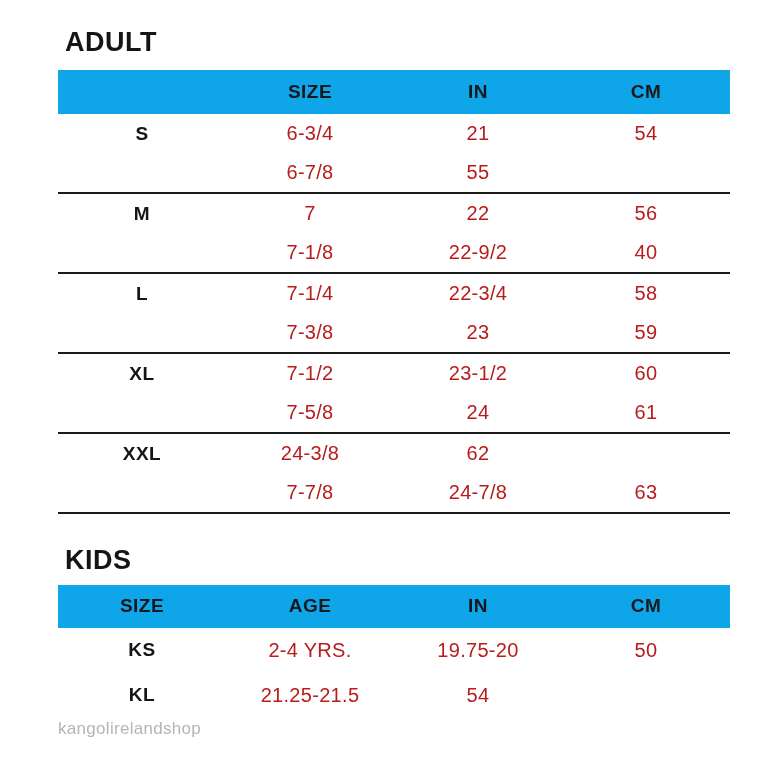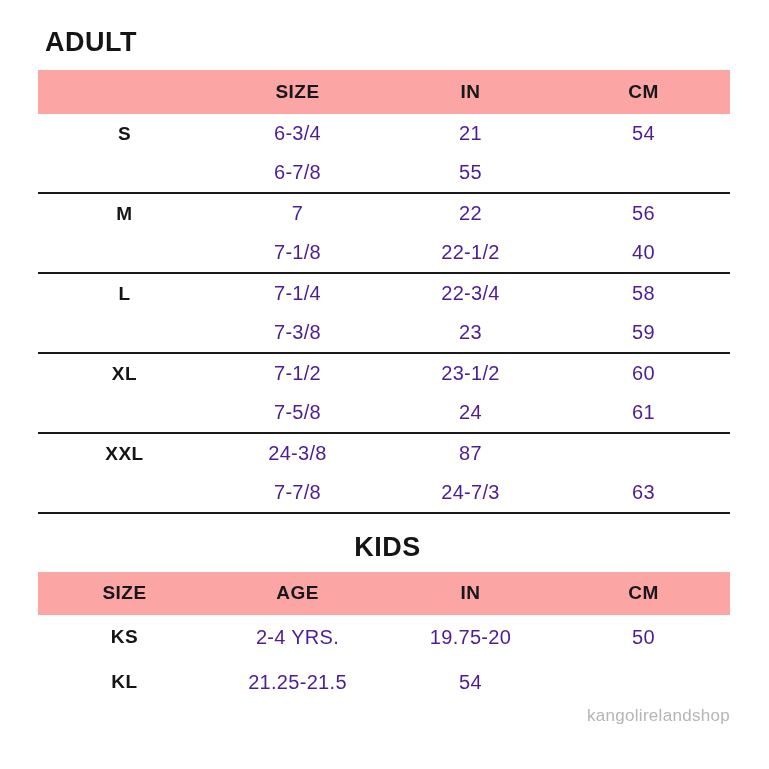--- a/index.html
+++ b/index.html
@@ -8,40 +8,39 @@
     background: #ffffff;
     font-family: "Liberation Sans", sans-serif;
   }
   body {
     width: 769px;
     height: 769px;
     overflow: hidden;
     position: relative;
   }
   .wrap {
-    padding: 26px 39px 0 38px;
+    padding: 26px 39px 0 58px;
   }
   .section-title {
     font-size: 27px;
     font-weight: 800;
     letter-spacing: 0.5px;
     color: #151515;
     margin: 0 0 12px 7px;
     line-height: 1.2;
   }
   .section-title.kids {
-    margin-top: 17px;
+    margin-top: 30px;
     margin-bottom: 8px;
-    text-align: center;
   }
   .thead {
     display: grid;
     grid-template-columns: 25% 25% 25% 25%;
     align-items: center;
-    background: #fca5a5;
+    background: #0ea5e9;
     height: 44px;
   }
   .thead.kids-head { height: 43px; }
   .th {
     text-align: center;
     font-size: 19px;
     font-weight: 700;
     letter-spacing: 0.5px;
     color: #17181c;
   }
@@ -52,31 +51,31 @@
     display: grid;
     grid-template-columns: 25% 25% 25% 25%;
     align-items: center;
     height: 39px;
   }
   .kids-row { height: 45px; }
   .cell {
     text-align: center;
     font-size: 20px;
     font-weight: 400;
-    color: #4c1d95;
+    color: #b91c1c;
     letter-spacing: 0.3px;
   }
   .cell.label {
     font-size: 19px;
     font-weight: 700;
     letter-spacing: 0.5px;
     color: #151515;
   }
   .watermark {
-    text-align: right;
+    text-align: left;
     font-size: 17px;
     color: #b5b5b5;
     letter-spacing: 0.3px;
     margin-top: 1px;
     line-height: 20px;
   }
 </style>
 </head>
 <body>
 
@@ -109,21 +108,21 @@
     <div class="group">
       <div class="row">
         <div class="cell label">M</div>
         <div class="cell">7</div>
         <div class="cell">22</div>
         <div class="cell">56</div>
       </div>
       <div class="row">
         <div class="cell label"></div>
         <div class="cell">7-1/8</div>
-        <div class="cell">22-1/2</div>
+        <div class="cell">22-9/2</div>
         <div class="cell">40</div>
       </div>
     </div>
 
     <div class="group">
       <div class="row">
         <div class="cell label">L</div>
         <div class="cell">7-1/4</div>
         <div class="cell">22-3/4</div>
         <div class="cell">58</div>
@@ -148,26 +147,26 @@
         <div class="cell">7-5/8</div>
         <div class="cell">24</div>
         <div class="cell">61</div>
       </div>
     </div>
 
     <div class="group">
       <div class="row">
         <div class="cell label">XXL</div>
         <div class="cell">24-3/8</div>
-        <div class="cell">87</div>
+        <div class="cell">62</div>
       </div>
       <div class="row">
         <div class="cell label"></div>
         <div class="cell">7-7/8</div>
-        <div class="cell">24-7/3</div>
+        <div class="cell">24-7/8</div>
         <div class="cell">63</div>
       </div>
     </div>
   </div>
 
   <div class="section-title kids">KIDS</div>
 
   <div>
     <div class="thead kids-head">
       <div class="th">SIZE</div>

